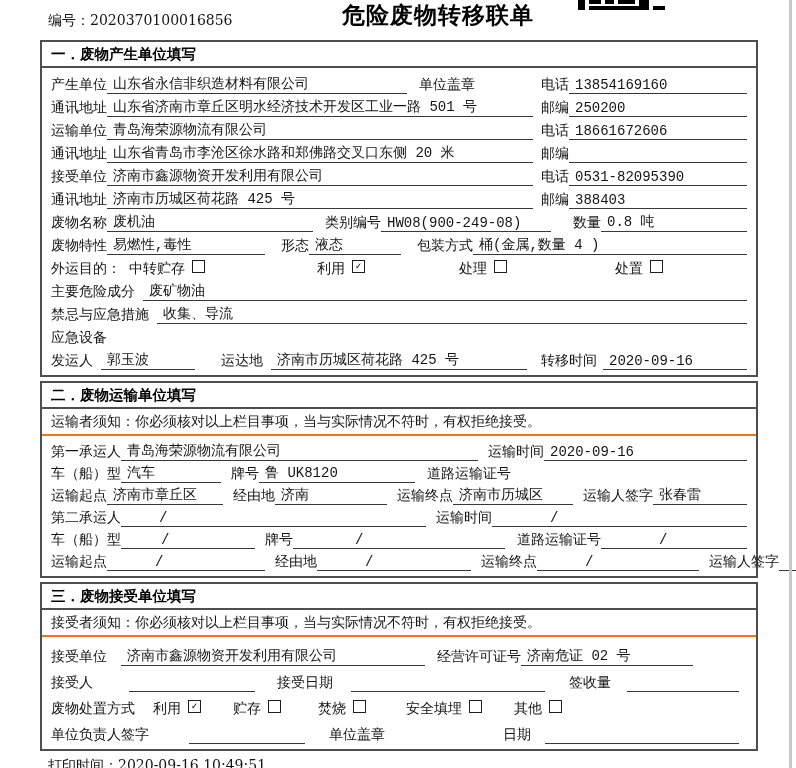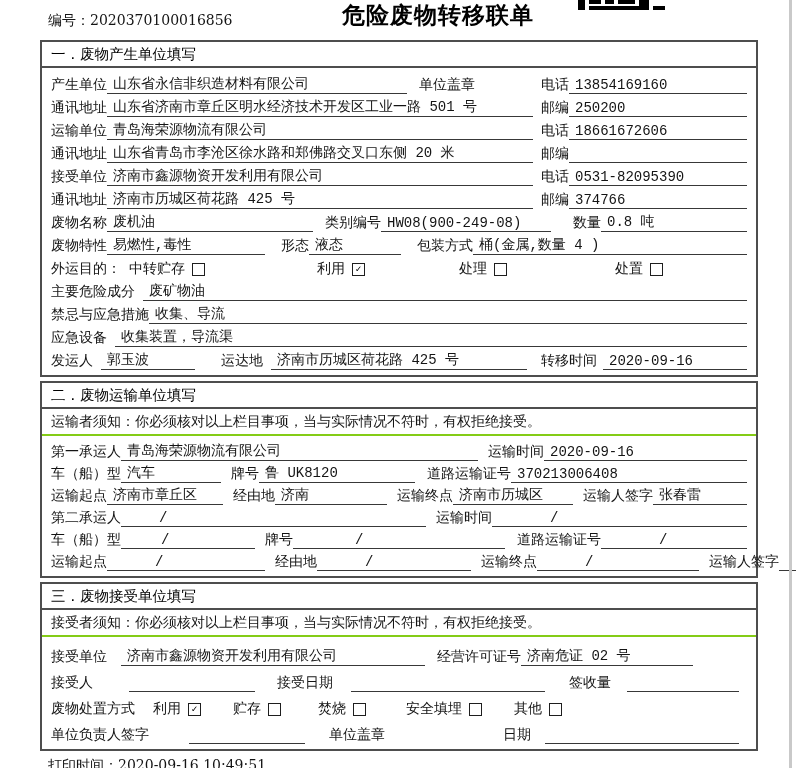--- a/index.html
+++ b/index.html
@@ -18,41 +18,41 @@
     font-family:"DejaVu Sans","Liberation Sans",sans-serif;
     font-weight:bold;font-size:23px;letter-spacing:1px;color:#000;
   }
   .qr{position:absolute;left:578px;top:0;width:90px;height:11px;}
   .qr i{position:absolute;background:#000;}
   
   .tbl{margin-left:40px;width:718px;}
   .box{border:2px solid #4e4e4e;margin-bottom:4px;background:#fff;}
   .sec-h{
     font-family:"DejaVu Sans","Liberation Sans",sans-serif;
-    font-weight:normal;font-size:14.5px;color:#000;
+    font-weight:bold;font-size:14.5px;color:#000;
     padding:3px 9px 2px 9px;border-bottom:2px solid #4e4e4e;
   }
-  .notice{padding:4px 9px 3px 9px;border-bottom:2px solid #84cc16;}
+  .notice{padding:4px 9px 3px 9px;border-bottom:2px solid #f97316;}
   .rows{padding:3px 9px 5px 9px;font-family:Liberation Mono, monospace;}
   .row{display:flex;align-items:flex-end;height:23px;}
   .s2 .row{height:22px;}
   .s3 .row{height:26px;}
   .lbl{white-space:nowrap;flex-shrink:0;}
   .val{
     border-bottom:1px solid #383838;white-space:nowrap;overflow:hidden;
     padding:0 2px 0 6px;min-width:24px;flex-shrink:0;
   }
   .grow{flex:1 1 auto;}
   .sp{flex:1 1 auto;}
   .cb{
     display:inline-block;width:11px;height:11px;border:1px solid #1e1e1e;
     margin-left:7px;line-height:11px;text-align:center;font-size:10px;
     vertical-align:-1px;color:#000;flex-shrink:0;
   }
-  .opt{display:flex;align-items:center;flex-shrink:0;}
+  .opt{display:flex;align-items:flex-start;flex-shrink:0;}
   .ftr{margin:6px 0 0 48px;white-space:nowrap;}
 </style>
 </head>
 <body>
 
 <div class="page-edge"></div>
 
 <div class="hdr">
   <div class="no-line">
     <span>编号：</span><span>2020370100016856</span>
@@ -109,21 +109,21 @@
         <span class="lbl">接受单位</span>
         <span class="val grow" style="margin-right:8px">济南市鑫源物资开发利用有限公司</span>
         <span class="lbl">电话</span>
         <span class="val" style="width:170px">0531-82095390</span>
       </div>
 
       <div class="row">
         <span class="lbl">通讯地址</span>
         <span class="val grow" style="margin-right:8px">济南市历城区荷花路 425 号</span>
         <span class="lbl">邮编</span>
-        <span class="val" style="width:170px">374766</span>
+        <span class="val" style="width:170px">388403</span>
       </div>
 
       <div class="row">
         <span class="lbl">废物名称</span>
         <span class="val" style="width:198px">废机油</span>
         <span class="lbl" style="margin-left:12px">类别编号</span>
         <span class="val" style="width:162px">HW08(900-249-08)</span>
         <span class="lbl" style="margin-left:22px">数量</span>
         <span class="val grow">0.8 吨</span>
       </div>
@@ -157,26 +157,25 @@
         </span>
       </div>
 
       <div class="row">
         <span class="lbl">主要危险成分</span>
         <span class="val grow" style="margin-left:8px">废矿物油</span>
       </div>
 
       <div class="row">
         <span class="lbl">禁忌与应急措施</span>
-        <span class="val grow" style="">收集、导流</span>
+        <span class="val grow" style="margin-left:8px">收集、导流</span>
       </div>
 
       <div class="row">
         <span class="lbl">应急设备</span>
-        <span class="val grow" style="margin-left:8px">收集装置，导流渠</span>
       </div>
 
       <div class="row">
         <span class="lbl">发运人</span>
         <span class="val" style="width:86px;margin-left:8px">郭玉波</span>
         <span class="lbl" style="margin-left:26px">运达地</span>
         <span class="val" style="width:248px;margin-left:8px">济南市历城区荷花路 425 号</span>
         <span class="lbl" style="margin-left:14px">转移时间</span>
         <span class="val grow" style="margin-left:6px">2020-09-16</span>
       </div>
@@ -195,21 +194,20 @@
         <span class="lbl">运输时间</span>
         <span class="val" style="width:195px">2020-09-16</span>
       </div>
 
       <div class="row">
         <span class="lbl">车（船）型</span>
         <span class="val" style="width:92px">汽车</span>
         <span class="lbl" style="margin-left:10px">牌号</span>
         <span class="val" style="width:148px">鲁 UK8120</span>
         <span class="lbl" style="margin-left:12px">道路运输证号</span>
-        <span class="val grow">370213006408</span>
       </div>
 
       <div class="row">
         <span class="lbl">运输起点</span>
         <span class="val" style="width:108px">济南市章丘区</span>
         <span class="lbl" style="margin-left:10px">经由地</span>
         <span class="val" style="width:104px">济南</span>
         <span class="lbl" style="margin-left:10px">运输终点</span>
         <span class="val" style="width:112px">济南市历城区</span>
         <span class="lbl" style="margin-left:10px">运输人签字</span>

